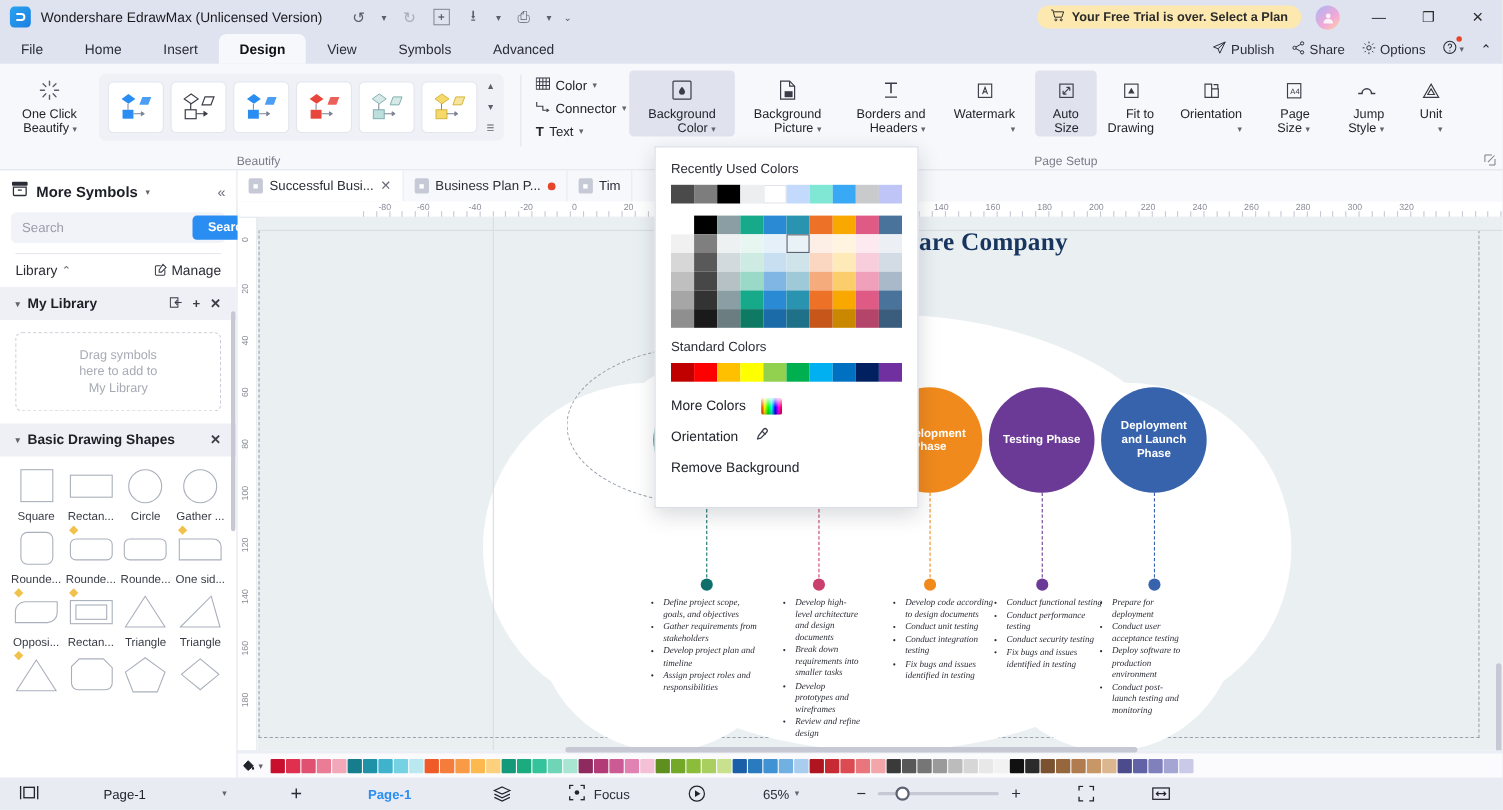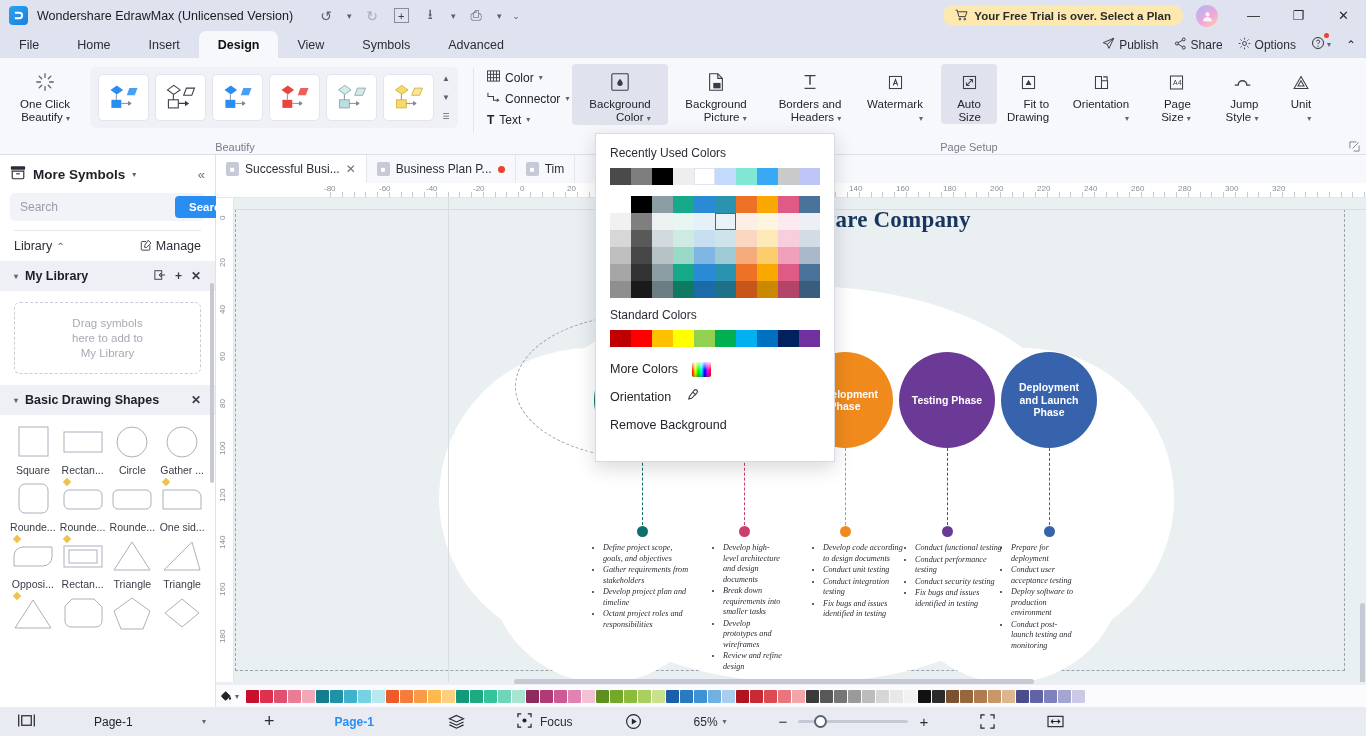--- a/index.html
+++ b/index.html
@@ -918,21 +918,21 @@
       <span>Tim</span>
     </div>
     <div class="doctab" style="width:140px;border-right:1px solid #e4e6ee;"></div>
     <div class="doctab" style="border:0;">
       <span class="reddot"></span>
     </div>
     <div class="newtab">+</div>
   </div>
 
   <div class="hruler" id="hruler">
-      <div class="rtick" style="left: 108px; top: 1px;">-80</div>
+      <div class="rtick" style="left: 128px; top: 1px;">-80</div>
       <div class="rmark" style="left: 114px; top: 9px; width: 1px; height: 6px;"></div>
       <div class="rmark" style="left: 125.75px; top: 9px; width: 1px; height: 6px;"></div>
       <div class="rmark" style="left: 137.5px; top: 9px; width: 1px; height: 6px;"></div>
       <div class="rmark" style="left: 149.25px; top: 9px; width: 1px; height: 6px;"></div>
       <div class="rtick" style="left: 163px; top: 1px;">-60</div>
       <div class="rmark" style="left: 161px; top: 9px; width: 1px; height: 6px;"></div>
       <div class="rmark" style="left: 172.75px; top: 9px; width: 1px; height: 6px;"></div>
       <div class="rmark" style="left: 184.5px; top: 9px; width: 1px; height: 6px;"></div>
       <div class="rmark" style="left: 196.25px; top: 9px; width: 1px; height: 6px;"></div>
       <div class="rtick" style="left: 210px; top: 1px;">-40</div>
@@ -1093,21 +1093,21 @@
           <div class="stem-dot" style="left: 707.5px; top: 328px; background: rgb(107, 58, 150);"></div>
           <div class="stem" style="left: 815px; top: 250px; height: 82px; border-left: 1px dashed rgb(55, 99, 173);"></div>
           <div class="stem-dot" style="left: 809.5px; top: 328px; background: rgb(55, 99, 173);"></div>
         </div>
       <div id="cols">
           <div class="bullets" style="left: 360px; top: 345px; width: 100px;">
             <ul>
               <li>Define project scope, goals, and objectives</li>
               <li>Gather requirements from stakeholders</li>
               <li>Develop project plan and timeline</li>
-              <li>Octant project roles and responsibilities</li>
+              <li>Assign project roles and responsibilities</li>
             </ul>
           </div>
           <div class="bullets" style="left: 480px; top: 345px; width: 70px;">
             <ul>
               <li>Develop high-level architecture and design documents</li>
               <li>Break down requirements into smaller tasks</li>
               <li>Develop prototypes and wireframes</li>
               <li>Review and refine design</li>
             </ul>
           </div>

